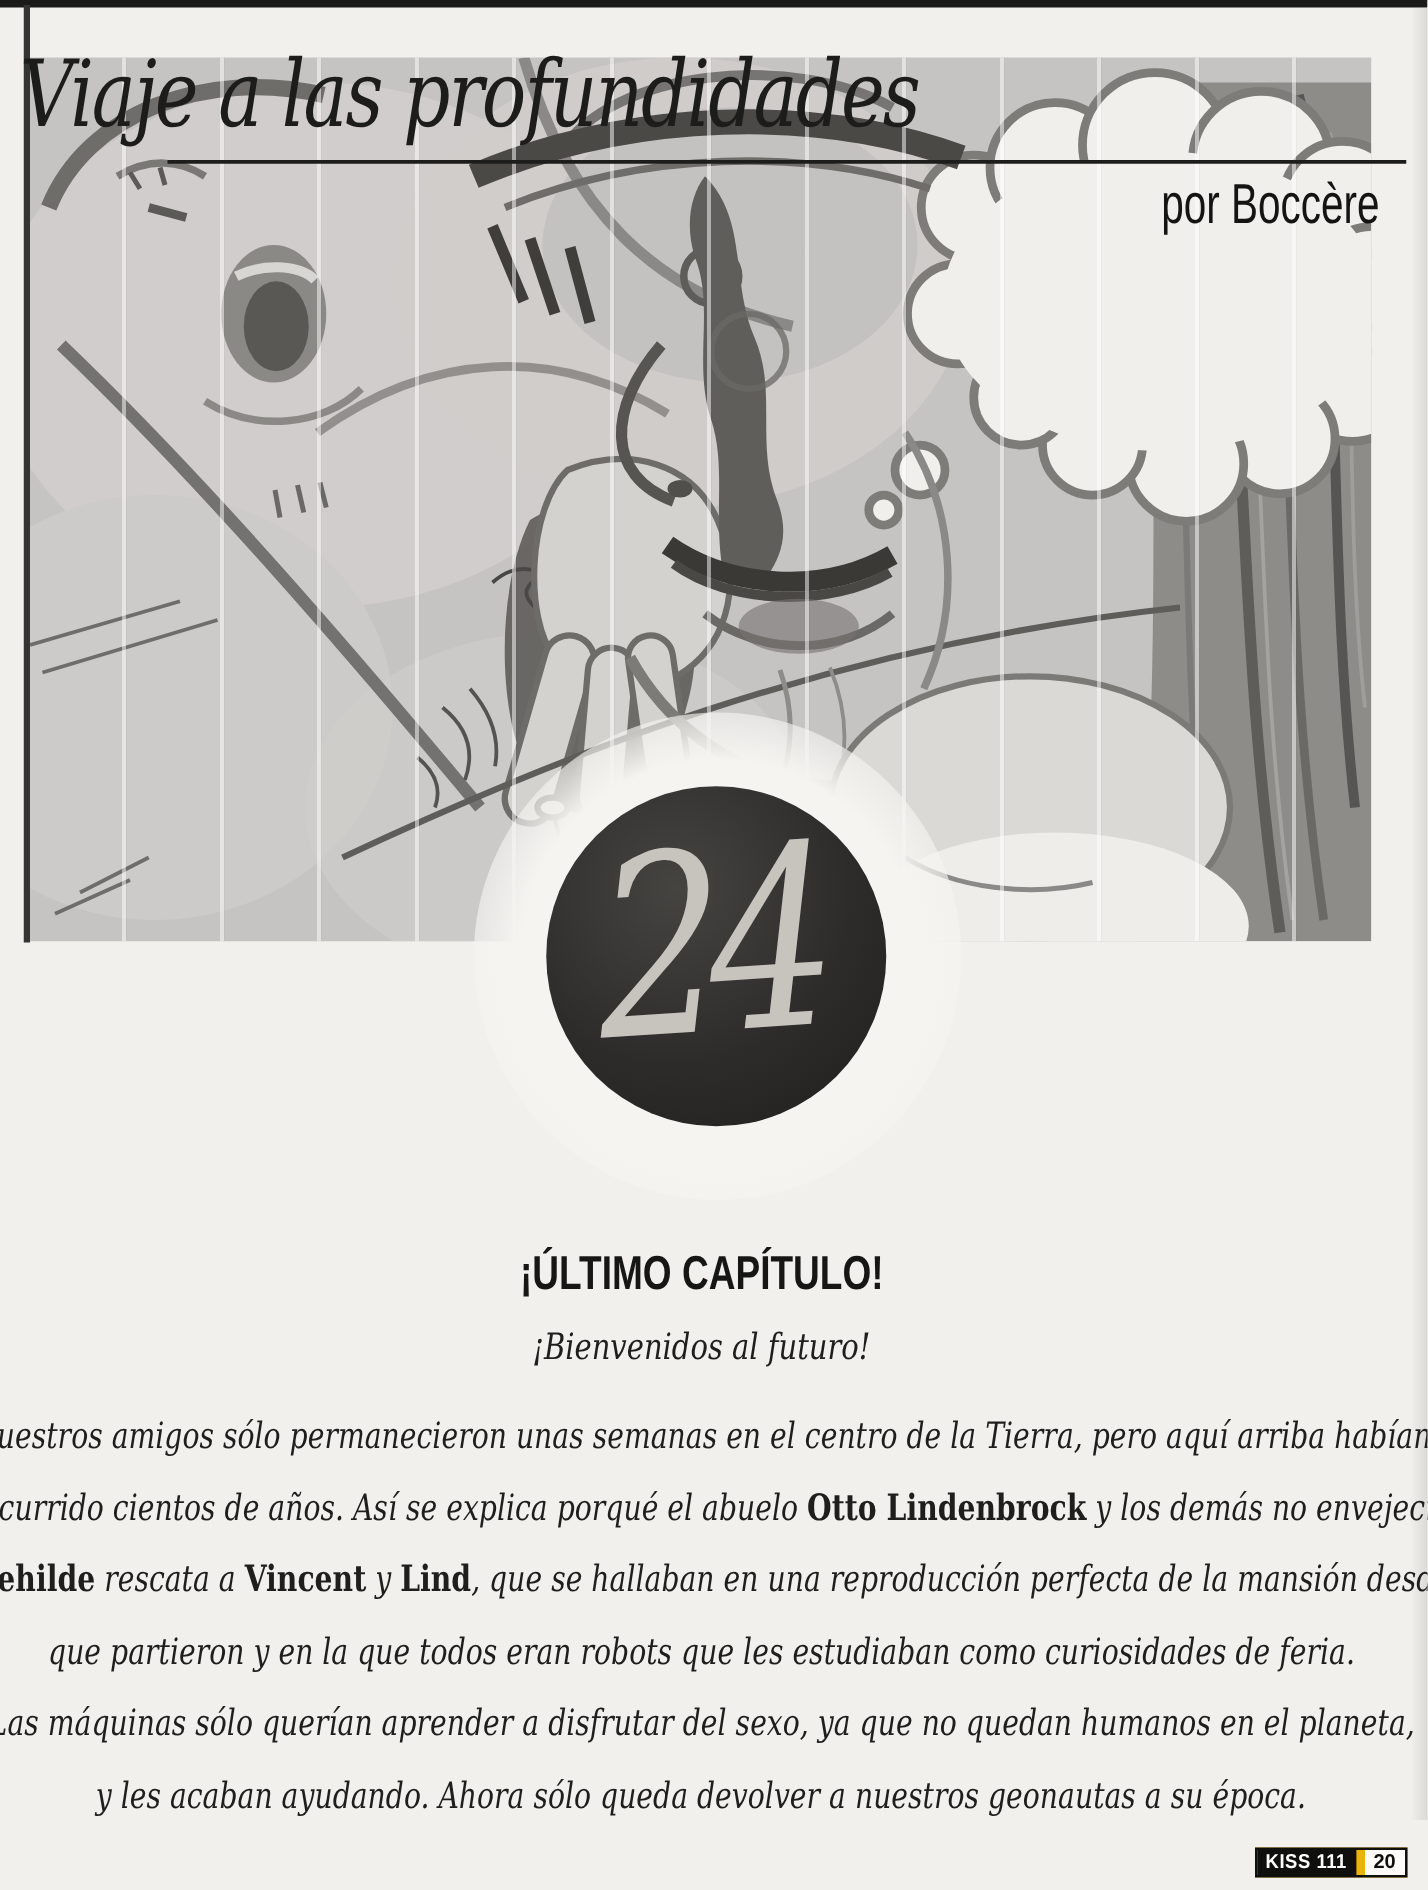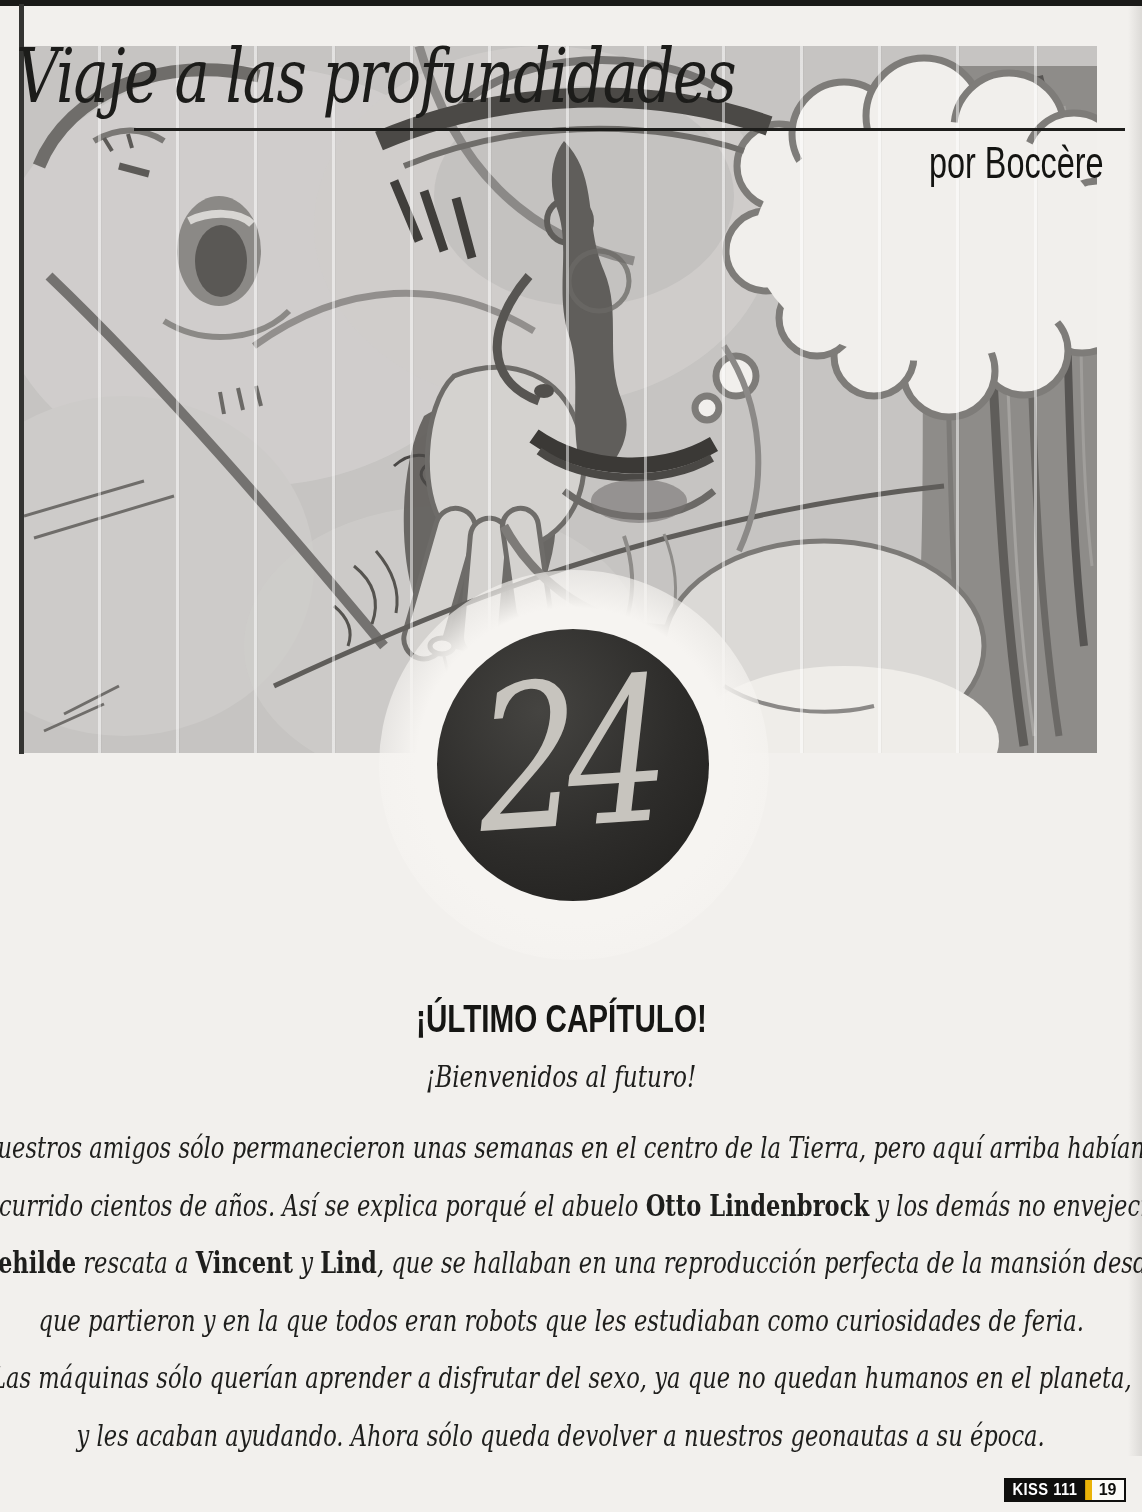--- a/index.html
+++ b/index.html
@@ -243,14 +243,14 @@
   <div class="body-line bl-5">
     <span><span>Las máquinas sólo querían aprender a disfrutar del sexo, ya que no quedan humanos en el planeta,</span></span>
   </div>
   <div class="body-line bl-6">
     <span><span>y les acaban ayudando. Ahora sólo queda devolver a nuestros geonautas a su época.</span></span>
   </div>
 </div>
 
 <div class="footer-badge">
   <span class="footer-mag">KISS 111</span>
-  <span class="footer-page">19</span>
+  <span class="footer-page">20</span>
 </div>
 
 </body></html>

